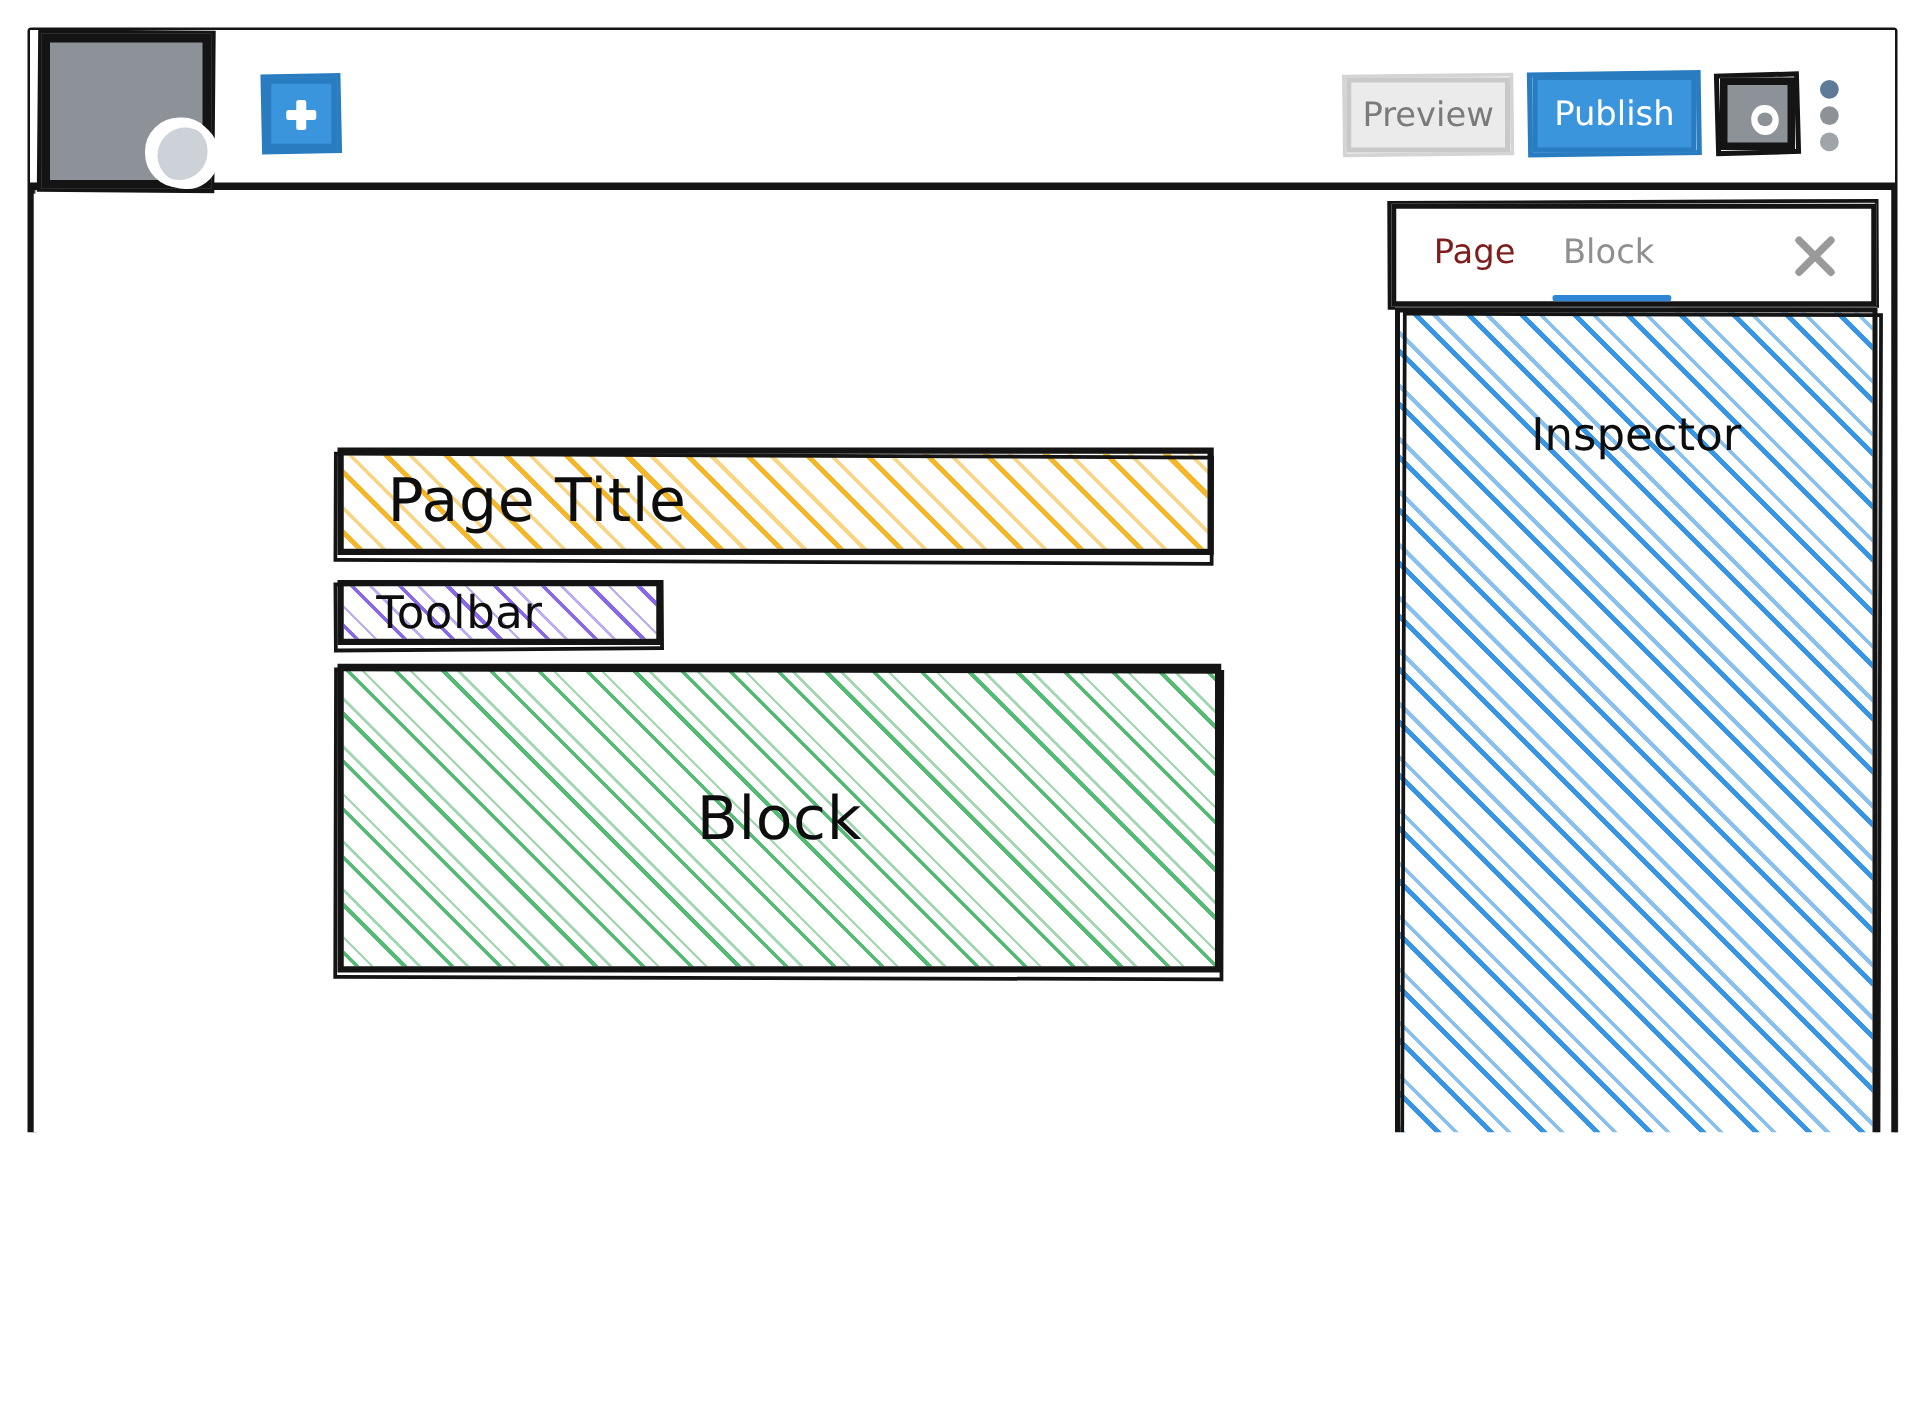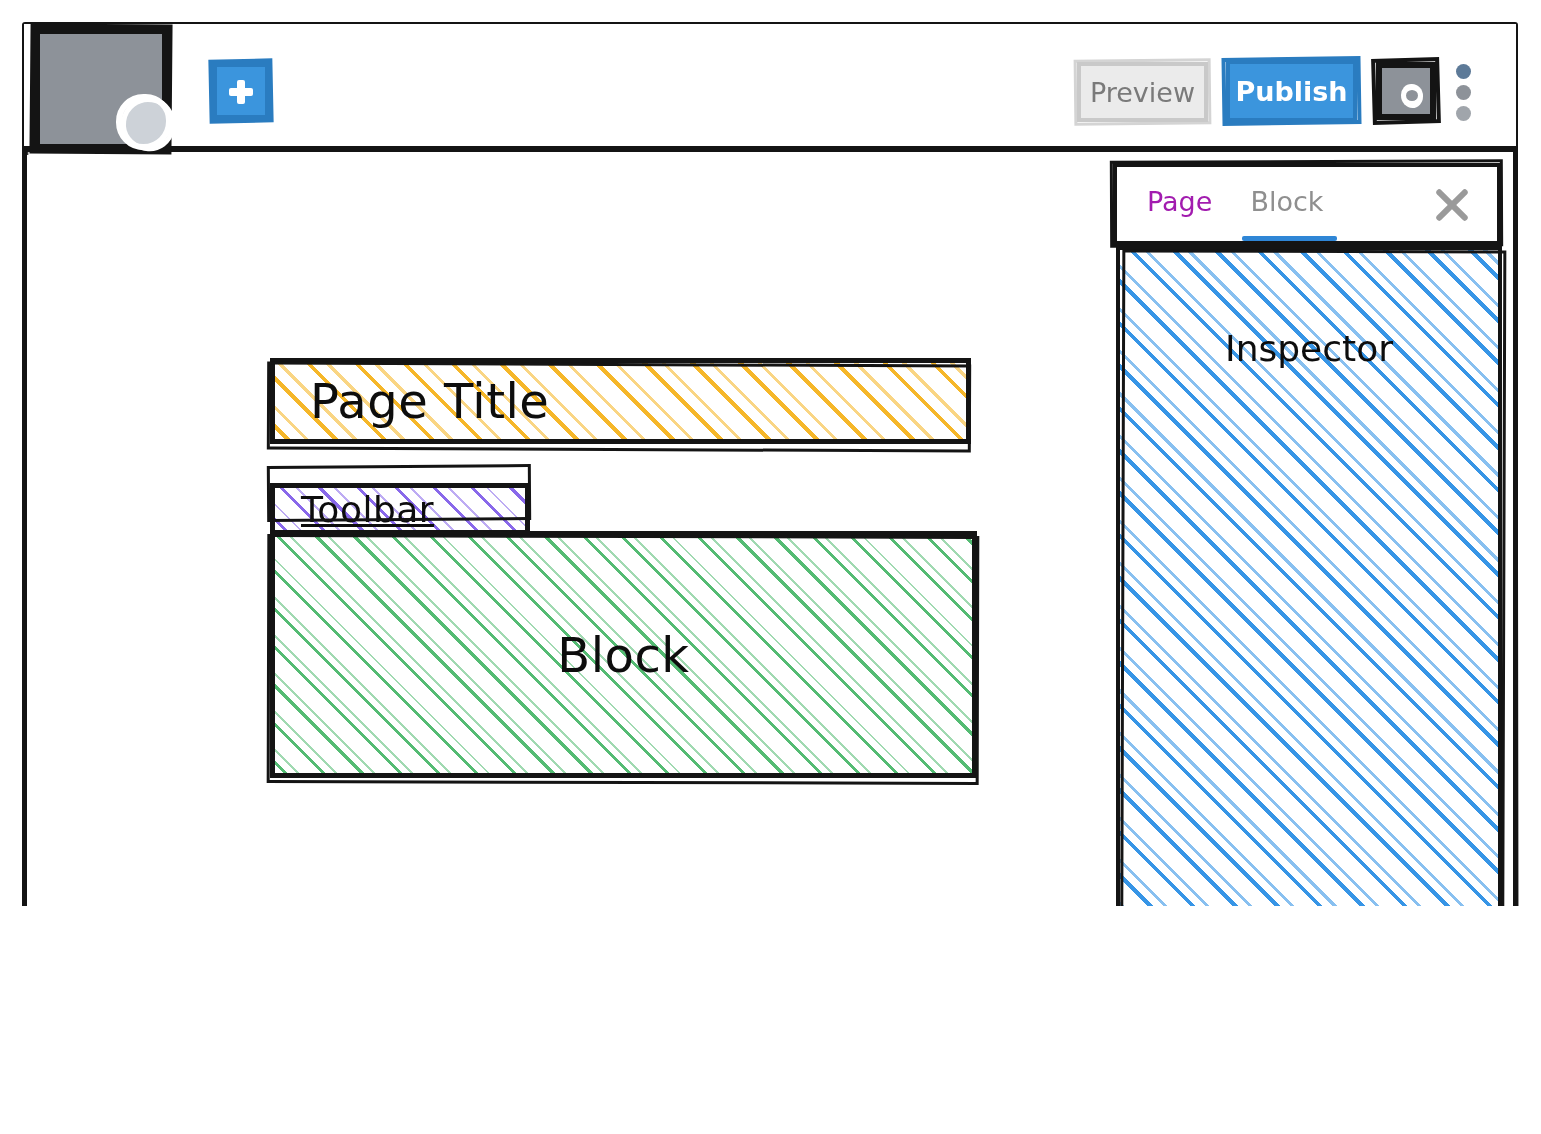--- a/index.html
+++ b/index.html
@@ -148,21 +148,20 @@
     width: 131px;
     height: 62px;
     background: #3b95dd;
     border: 4px solid #2a7cc0;
     color: #ffffff;
     font-size: 27px;
     display: flex;
     align-items: center;
     justify-content: center;
     cursor: pointer;
-    font-weight: bold;
   }
   .publish-btn-skew {
     left: 1222px;
     top: 57px;
     width: 139px;
     height: 68px;
     border: 4px solid #2a7cc0;
     transform: rotate(-0.9deg);
   }
   .settings-btn {
@@ -297,25 +296,24 @@
     left: 240px;
     top: 208px;
     width: 704px;
     height: 88px;
     transform: rotate(0.25deg);
   }
 
   
   .r-toolbar {
     left: 243px;
-    top: 328px;
+    top: 309px;
     width: 260px;
     height: 52px;
     padding-left: 26px;
-    text-decoration: underline;
   }
   .r-toolbar .region-label { font-size: 36px; }
   .r-toolbar-skew {
     left: 240px;
     top: 310px;
     width: 264px;
     height: 56px;
     transform: rotate(-0.4deg);
   }
 
@@ -349,21 +347,21 @@
     top: 160px;
     width: 393px;
     height: 87px;
     border: 3px solid #141414;
     transform: rotate(-0.25deg);
     pointer-events: none;
   }
   .tab {
     position: relative;
     font-size: 27px;
-    color: #a21caf;
+    color: #7f1d1d;
     cursor: pointer;
     padding: 4px 2px 10px 2px;
   }
   .tab.tab-page   { margin-left: 28px; }
   .tab.tab-block  { margin-left: 34px; color: #8f8f8f; }
   .tab.active::after {
     content: "";
     position: absolute;
     left: -6px;
     right: -12px;

